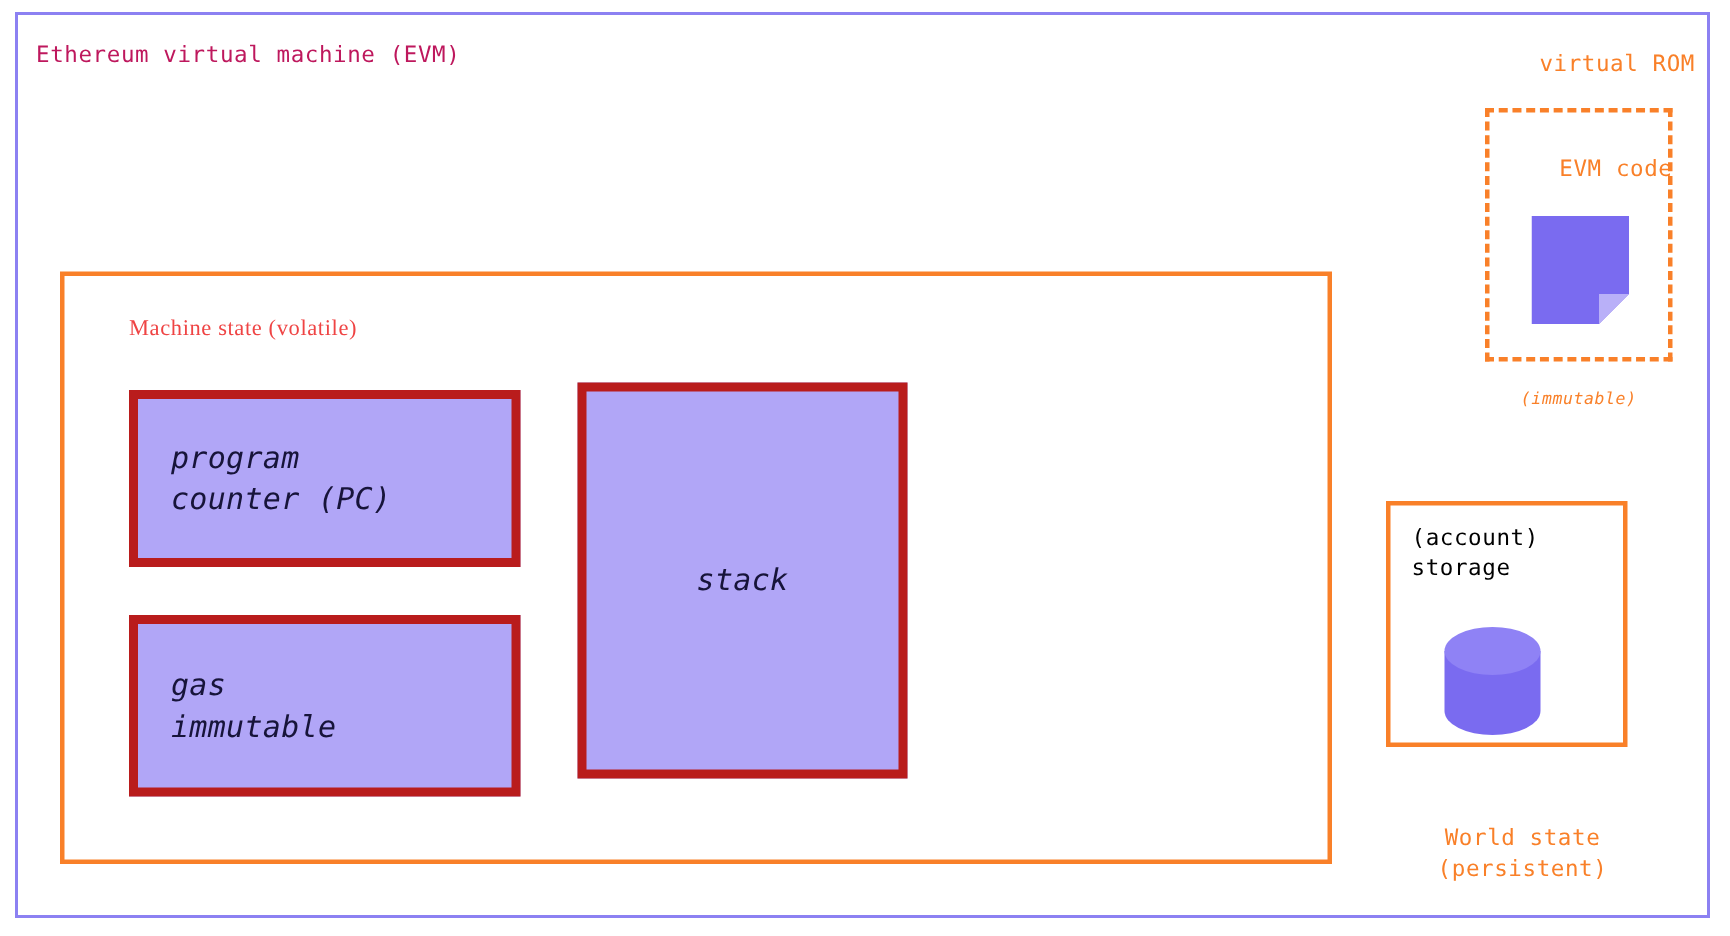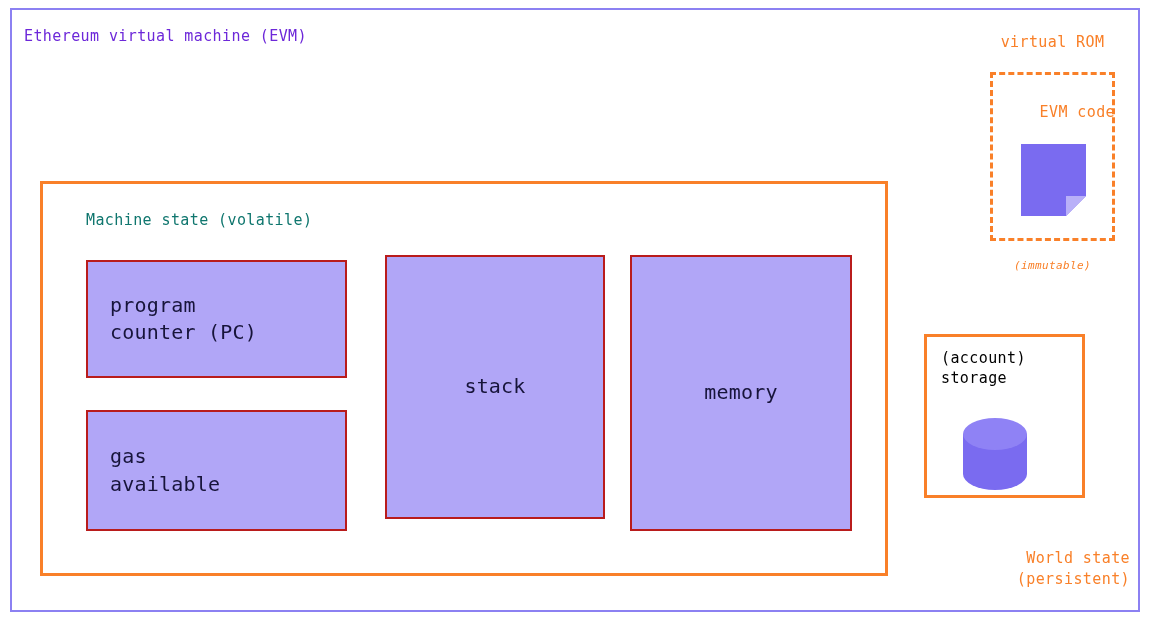--- a/index.html
+++ b/index.html
@@ -29,56 +29,58 @@
     border: 2px solid #8c81f2;
     box-sizing: border-box;
     background: transparent;
   }
   .evm-title {
     position: absolute;
     left: 24px;
     top: 27px;
     font-size: 15px;
     letter-spacing: 0.4px;
-    color: #6d28d9;
+    color: #be185d;
     white-space: nowrap;
   }
 
   
   .machine-state {
     position: absolute;
     left: 40px;
     top: 181px;
     width: 848px;
     height: 395px;
     border: 3px solid #f98029;
     box-sizing: border-box;
     background: transparent;
   }
   .machine-state-title {
     position: absolute;
     left: 86px;
     top: 211px;
     font-size: 15px;
     letter-spacing: 0.4px;
-    color: #0f766e;
-    white-space: nowrap;
+    color: #ef4444;
+    white-space: nowrap;
+    font-family: Liberation Serif, serif;
   }
 
   
   .pbox {
     position: absolute;
     background: #b1a6f7;
-    border: 2px solid #b91c1c;
+    border: 6px solid #b91c1c;
     box-sizing: border-box;
     color: #17143a;
     font-size: 20px;
     line-height: 1.36;
     letter-spacing: 0.2px;
     white-space: pre-line;
+    font-style: italic;
   }
   .pbox.left-text {
     padding: 0 0 0 22px;
     display: flex;
     align-items: center;
     justify-content: flex-start;
   }
   .pbox.center-text {
     display: flex;
     align-items: center;
@@ -89,21 +91,21 @@
   #box-gas    { left: 86px;  top: 410px; width: 261px; height: 121px; }
   #box-stack  { left: 385px; top: 255px; width: 220px; height: 264px; }
   #box-memory { left: 630px; top: 255px; width: 222px; height: 276px; }
 
   
   .rom-label {
     position: absolute;
     left: 975px;
     top: 33px;
     width: 155px;
-    text-align: center;
+    text-align: right;
     font-size: 15px;
     letter-spacing: 0.4px;
     color: #f98029;
     white-space: nowrap;
   }
   .rom-dashed {
     position: absolute;
     left: 990px;
     top: 72px;
     width: 125px;
@@ -169,21 +171,21 @@
     left: 959px;
     top: 418px;
     width: 72px;
     height: 72px;
   }
   .world-state-label {
     position: absolute;
     left: 900px;
     top: 548px;
     width: 230px;
-    text-align: right;
+    text-align: center;
     font-size: 15px;
     line-height: 1.4;
     letter-spacing: 0.4px;
     color: #f98029;
     white-space: pre-line;
   }
 </style>
 </head>
 <body>
 
@@ -191,23 +193,22 @@
 
   <div class="evm-frame"></div>
   <div class="evm-title">Ethereum virtual machine (EVM)</div>
 
   <div class="machine-state"></div>
   <div class="machine-state-title">Machine state (volatile)</div>
 
   <div class="pbox left-text" id="box-pc">program
 counter (PC)</div>
   <div class="pbox left-text" id="box-gas">gas
-available</div>
+immutable</div>
   <div class="pbox center-text" id="box-stack">stack</div>
-  <div class="pbox center-text" id="box-memory">memory</div>
 
   <div class="rom-label">virtual ROM</div>
   <div class="rom-dashed"></div>
   <div class="rom-inner-label">EVM code</div>
 
   <svg class="doc-icon" viewBox="0 0 65 72">
     <path d="M0 0 H65 V52 L45 72 H0 Z" fill="#7a6bf0"></path>
     <path d="M65 52 L45 72 V52 Z" fill="#b9b0f8"></path>
   </svg>
 

